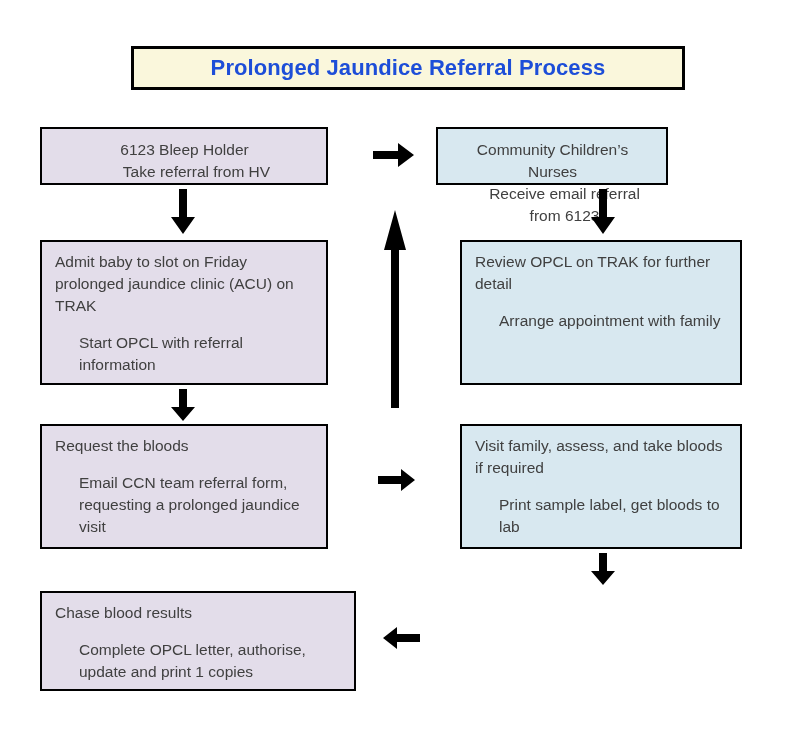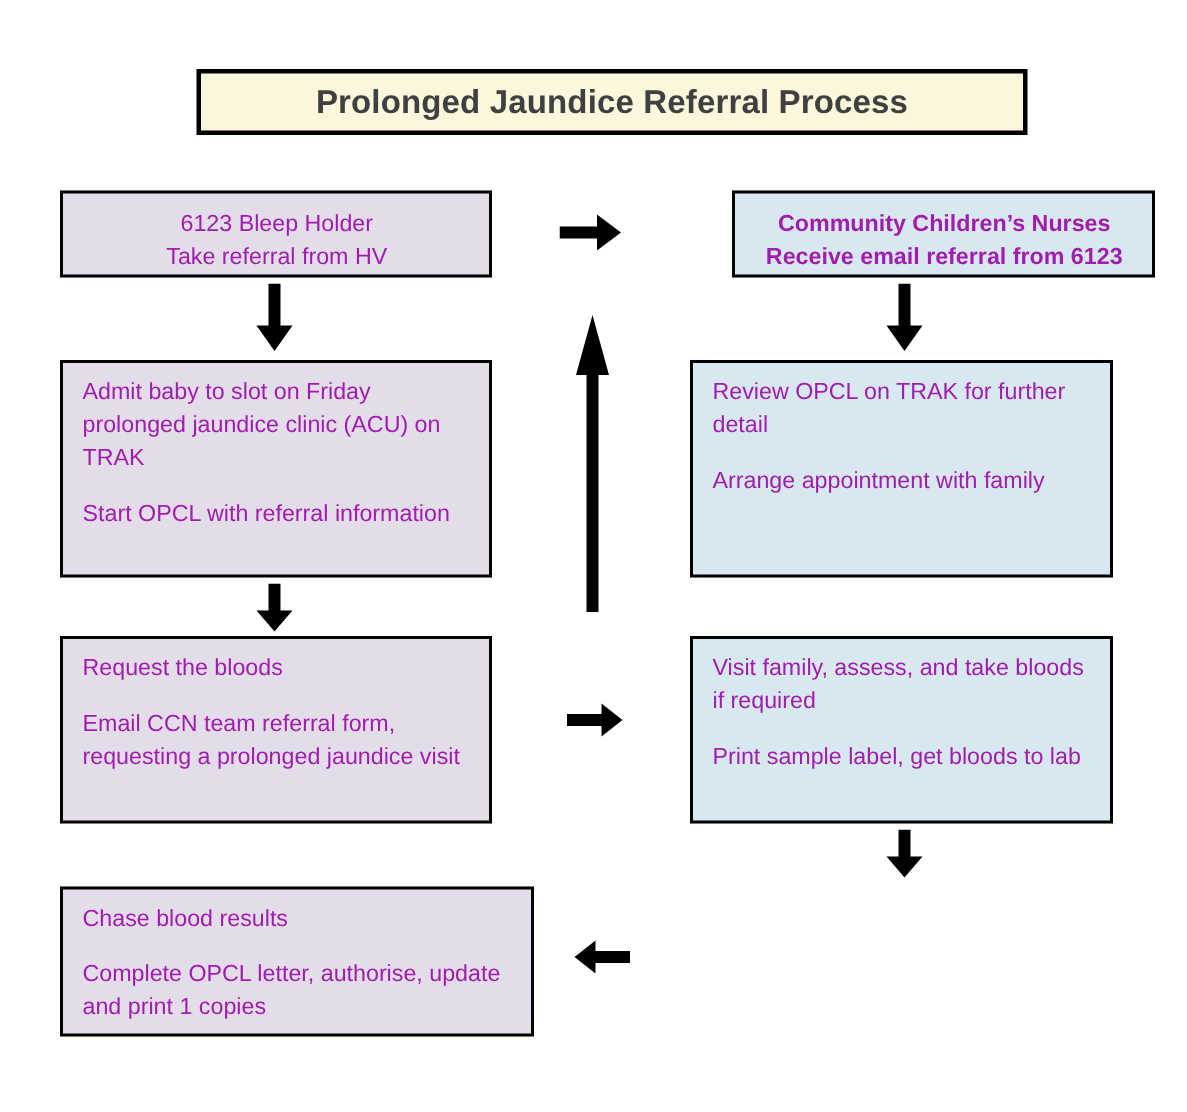--- a/index.html
+++ b/index.html
@@ -32,56 +32,56 @@
     background: #faf7dc;
     border: 3px solid #000000;
     box-sizing: border-box;
     display: flex;
     align-items: center;
     justify-content: center;
   }
   .title-text {
     font-size: 22px;
     font-weight: bold;
-    color: #404040;
+    color: #1d4ed8;
     letter-spacing: 0.1px;
     white-space: nowrap;
   }
 
   
   .box {
     position: absolute;
     box-sizing: border-box;
     border: 2px solid #000000;
     font-size: 15.5px;
     line-height: 1.42;
-    color: #a21caf;
+    color: #404040;
   }
   .box.left  { background: #e3ddea; }
   .box.right { background: #d8e8f0; }
 
   .box-inner {
     padding: 9px 12px 9px 13px;
   }
   .box.centered .box-inner {
     text-align: center;
     padding-top: 10px;
   }
   .para { margin: 0; }
-  .para + .para { margin-top: 15px; }
+  .para + .para { margin-top: 15px; margin-left: 24px; }
   .box.centered .para + .para { margin-top: 0; }
 
   
   #box-bleep-holder   { left: 40px;  top: 127px; width: 288px; height: 58px; }
   #box-admit-baby     { left: 40px;  top: 240px; width: 288px; height: 145px; }
   #box-request-bloods { left: 40px;  top: 424px; width: 288px; height: 125px; }
   #box-chase-results  { left: 40px;  top: 591px; width: 316px; height: 100px; }
 
   
-  #box-ccn-receive    { left: 488px; top: 127px; width: 282px; height: 58px; font-weight: bold; }
+  #box-ccn-receive    { left: 436px; top: 127px; width: 232px; height: 58px; }
   #box-review-opcl    { left: 460px; top: 240px; width: 282px; height: 145px; }
   #box-visit-family   { left: 460px; top: 424px; width: 282px; height: 125px; }
   #box-input-opcl     { left: 460px; top: 586px; width: 282px; height: 100px; }
 
   
   .arrow { position: absolute; }
   .arrow svg { display: block; }
 
   #arrow-down-left-1  { left: 170px; top: 189px; }
   #arrow-down-left-2  { left: 170px; top: 389px; }

